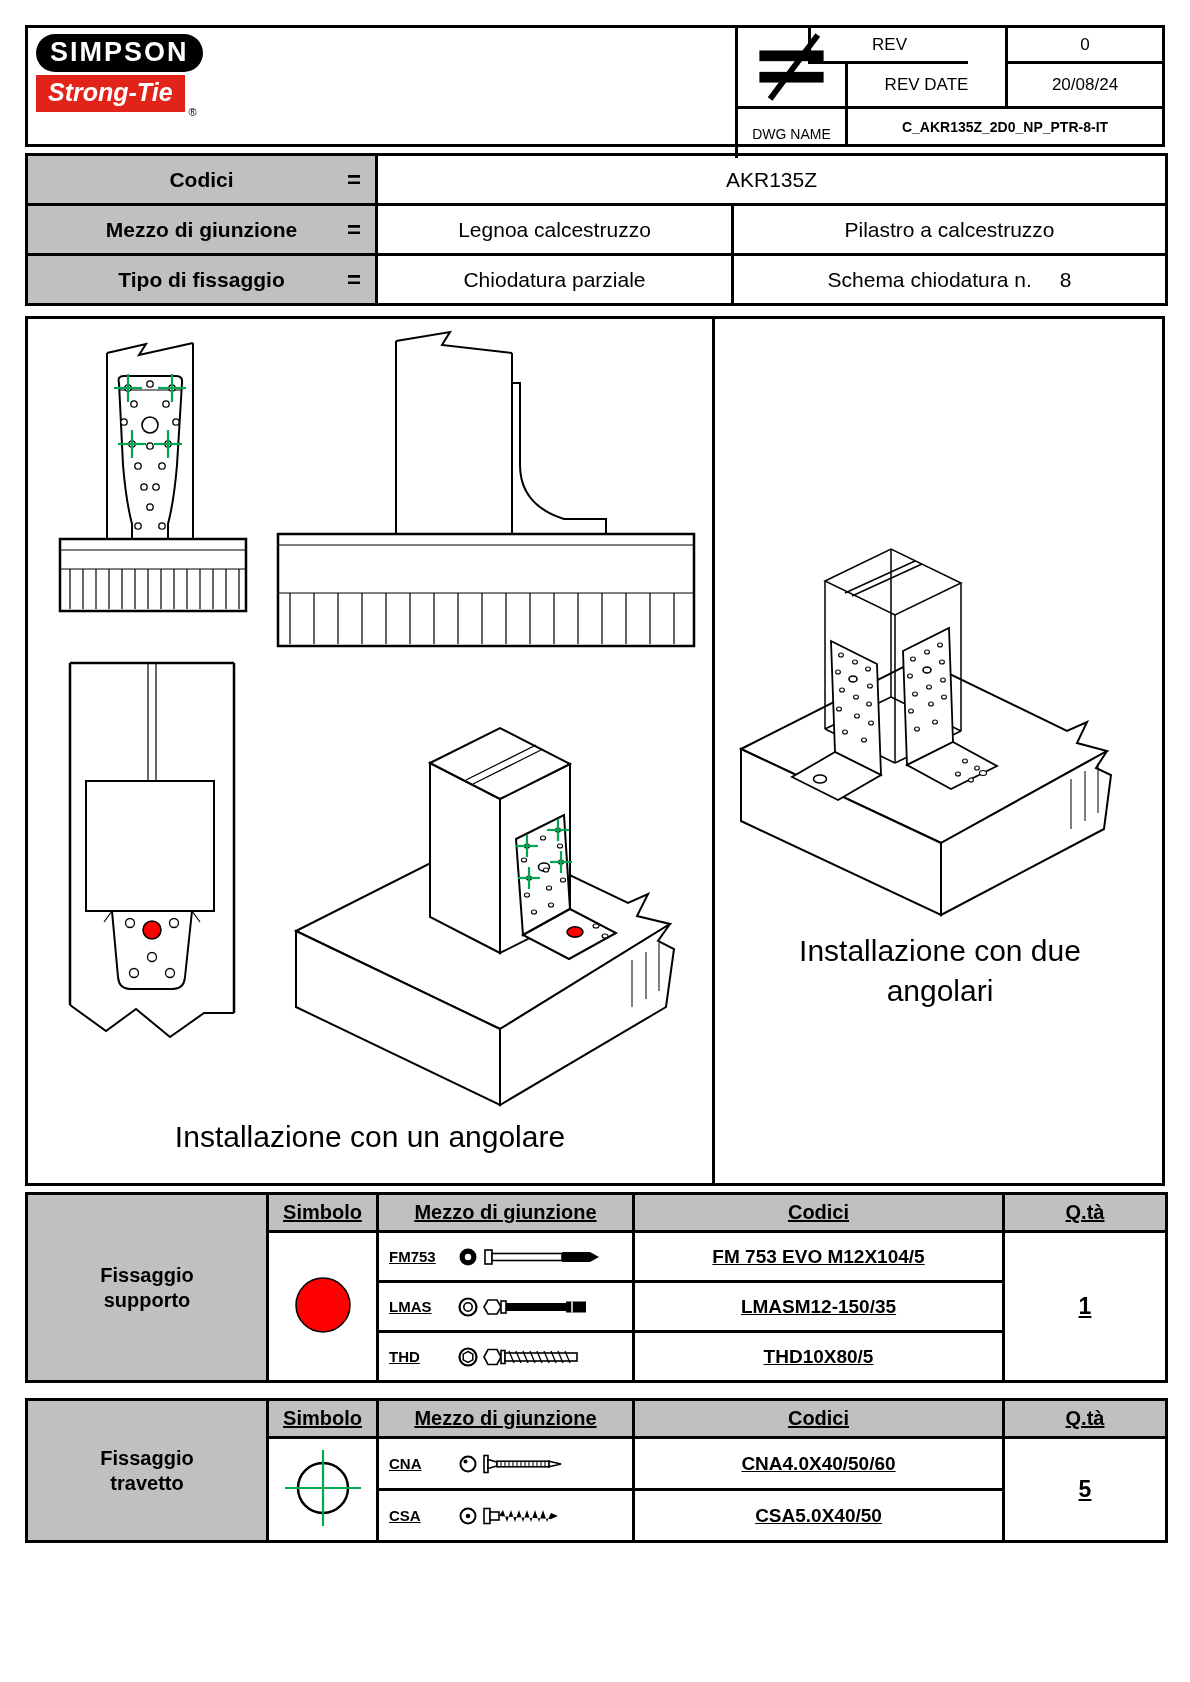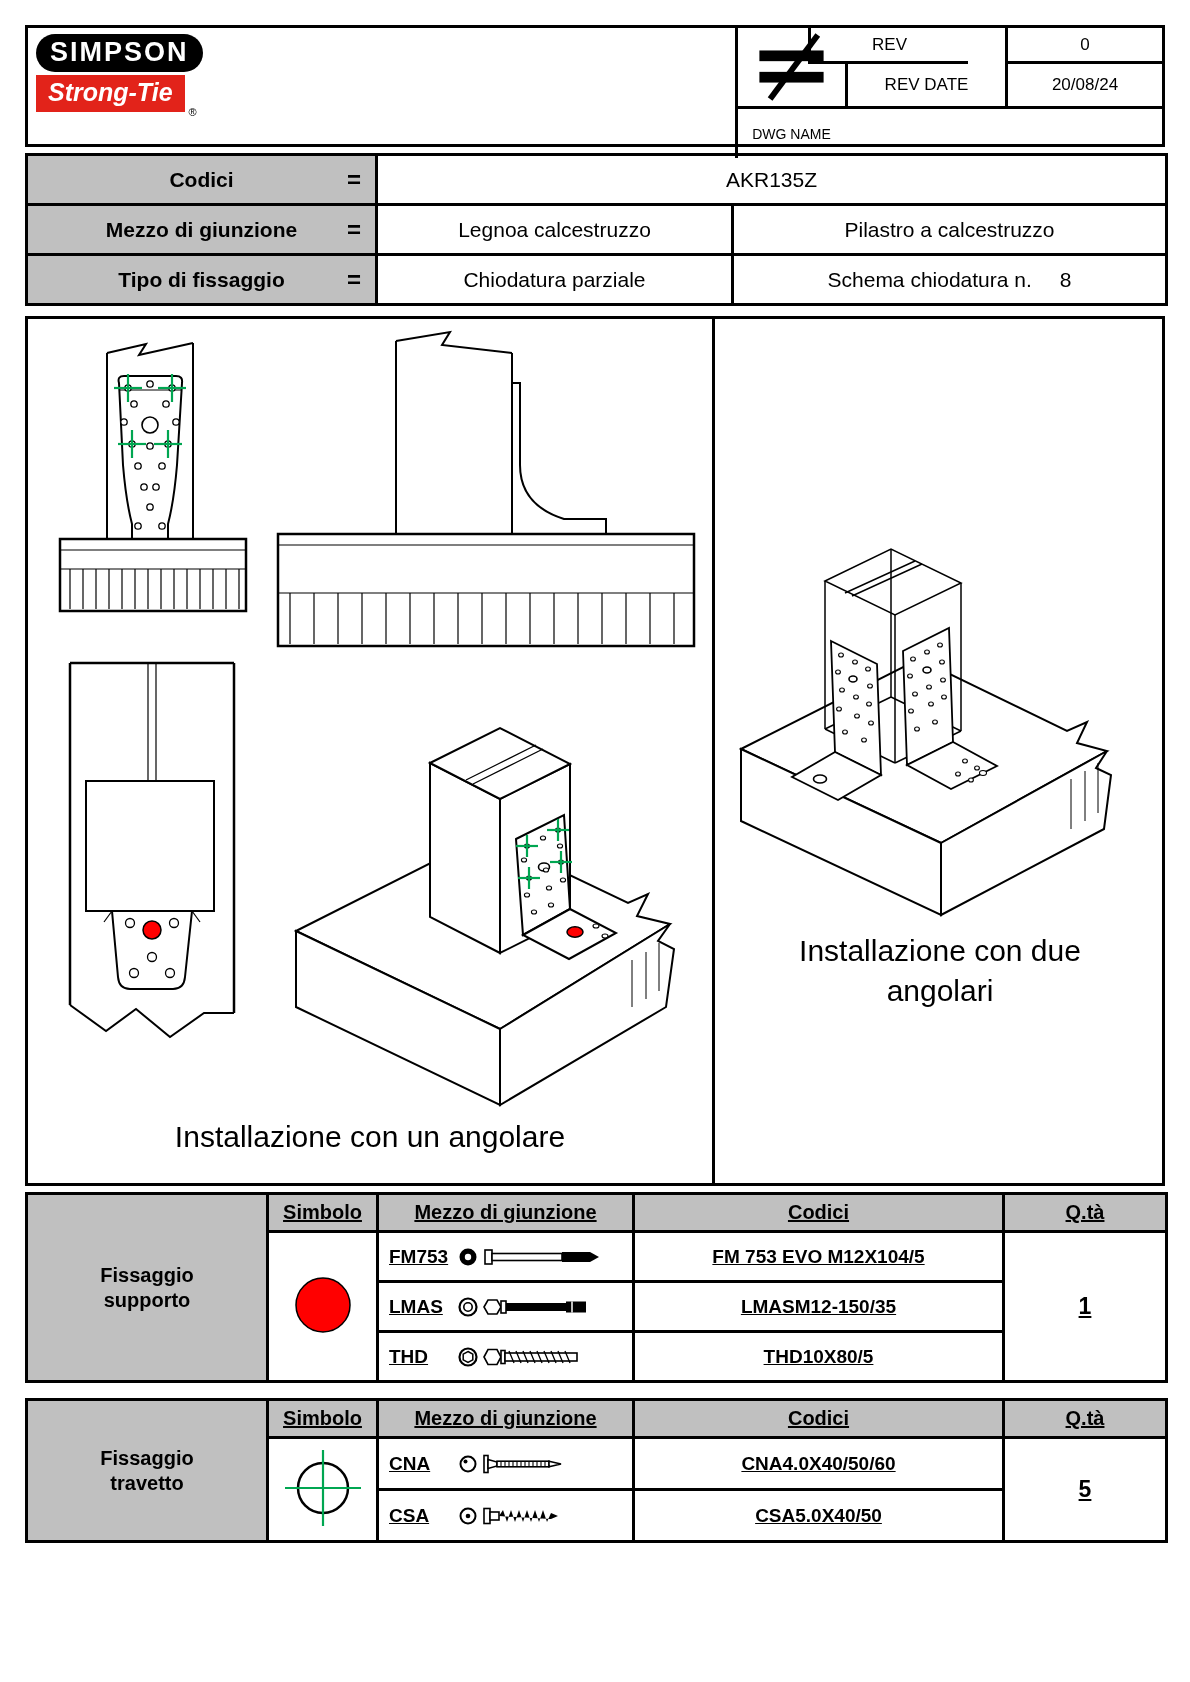--- a/index.html
+++ b/index.html
@@ -65,21 +65,21 @@
   .fix { position:absolute; left:25px; width:1140px; border-collapse:collapse; table-layout:fixed; }
   .t1 { top:1192px; } .t2 { top:1398px; }
   .fix td { border:3px solid #000; vertical-align:middle;text-decoration:underline; }
   .fix col.cg { width:241px; } .fix col.cs { width:110px; } .fix col.cm { width:256px; } .fix col.cc { width:370px; } .fix col.cq { width:163px; }
   .fix .hr td { height:38px; }
   .t1 .dr td { height:50px; } .t2 .dr td { height:52px; }
   .grayc { background:var(--gray); font-weight:700; font-size:20px; text-align:center; }
   .group-cell span { display:inline-block; width:105px; line-height:1.25; }
   .sym-cell { text-align:center; }
   .mezzo-wrap { display:flex; align-items:center; gap:4px; padding-left:10px; }
-  .fname { font-weight:700; font-size:19px; width:64px; flex:0 0 64px; }
+  .fname { font-weight:700; font-size:15px; width:64px; flex:0 0 64px; }
   .code-cell { font-weight:700; font-size:19px; text-align:center; }
   .qty-cell { font-weight:700; font-size:23px; text-align:center; }
 </style>
 </head>
 <body>
 
 <div class="sheet">
 
   <div class="hdr">
     <div class="logo">
@@ -95,20 +95,21 @@
         <rect x="22" y="22" width="66" height="11" fill="#000"></rect>
         <rect x="22" y="44" width="66" height="11" fill="#000"></rect>
         <line x1="33" y1="72" x2="82" y2="6" stroke="#000" stroke-width="6"></line>
       </svg>
     </div>
     <div class="cell rev-l">REV</div>
     <div class="cell rev-v">0</div>
     <div class="cell revd-l">REV DATE</div>
     <div class="cell revd-v">20/08/24</div>
     <div class="cell dwg-l">DWG NAME</div>
+    <div class="cell dwg-v">C_AKR135Z_2D0_NP_PTR-8-IT</div>
   </div>
 
   <table class="info">
     <colgroup>
         <col class="c1">
         <col class="c2">
         <col class="c3">
       </colgroup>
     <tbody>
         <tr>

